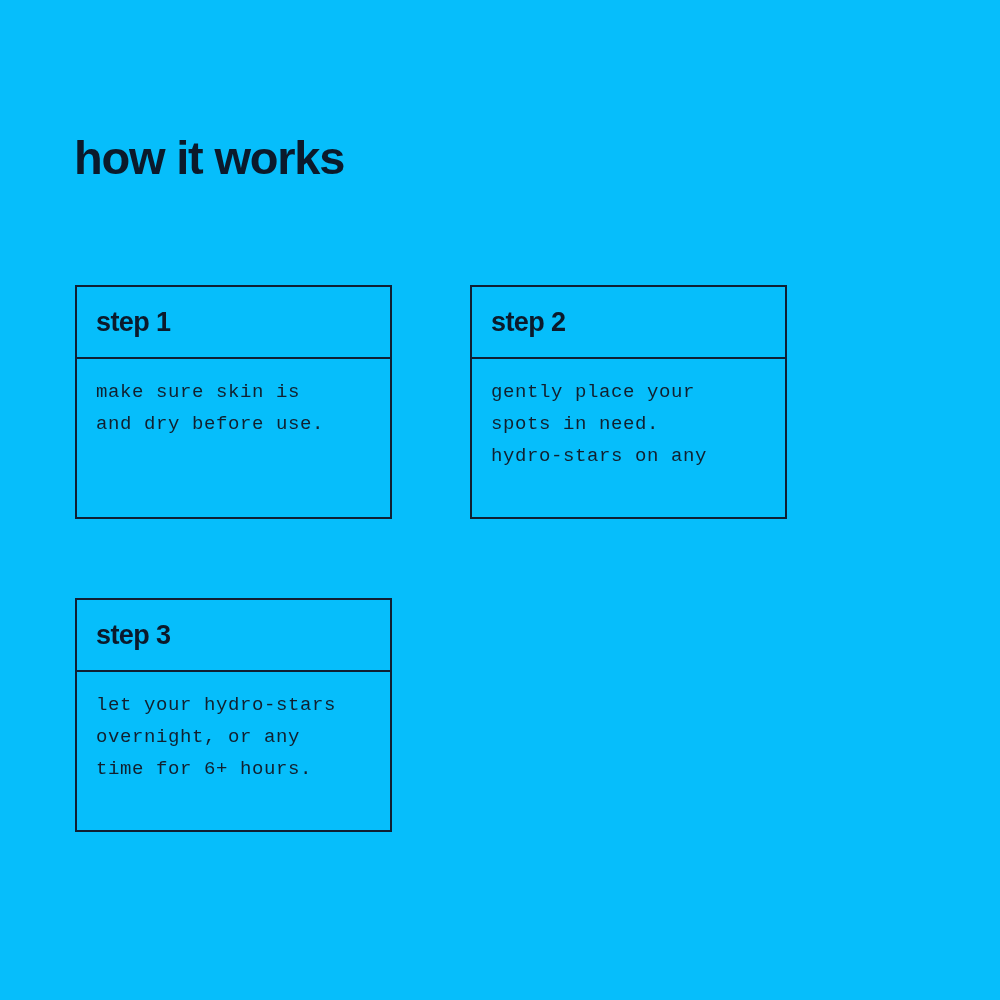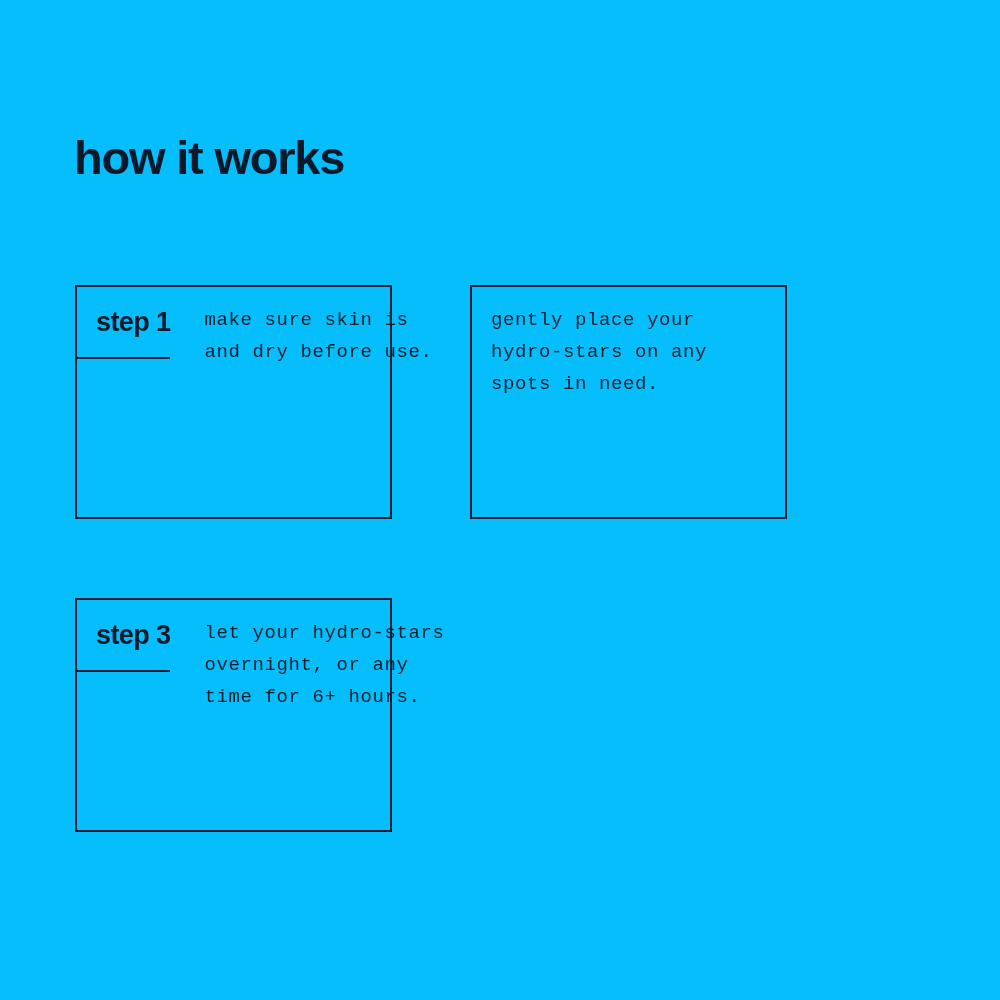--- a/index.html
+++ b/index.html
@@ -46,21 +46,21 @@
     grid-template-rows: 234px 234px;
     column-gap: 78px;
     row-gap: 79px;
   }
 
   .step-card {
     box-sizing: border-box;
     border: 2px solid #101F33;
     background: transparent;
     display: flex;
-    gap: 15px;
+    flex-direction: column;
   }
 
   .step-card-header {
     box-sizing: border-box;
     height: 72px;
     flex: 0 0 72px;
     border-bottom: 2px solid #101F33;
     display: flex;
     align-items: center;
     padding: 0 0 0 19px;
@@ -103,24 +103,27 @@
       <div class="step-card-header">
         <span class="step-card-title">step 1</span>
       </div>
       <div class="step-card-body">
         <div class="step-card-line">make sure skin is</div>
         <div class="step-card-line">and dry before use.</div>
       </div>
     </div>
 
     <div class="step-card">
+      <div class="step-card-header">
+        <span class="step-card-title">step 2</span>
+      </div>
       <div class="step-card-body">
         <div class="step-card-line">gently place your</div>
+        <div class="step-card-line">spots in need.</div>
         <div class="step-card-line">hydro-stars on any</div>
-        <div class="step-card-line">spots in need.</div>
       </div>
     </div>
 
     <div class="step-card">
       <div class="step-card-header">
         <span class="step-card-title">step 3</span>
       </div>
       <div class="step-card-body">
         <div class="step-card-line">let your hydro-stars</div>
         <div class="step-card-line">overnight, or any</div>

